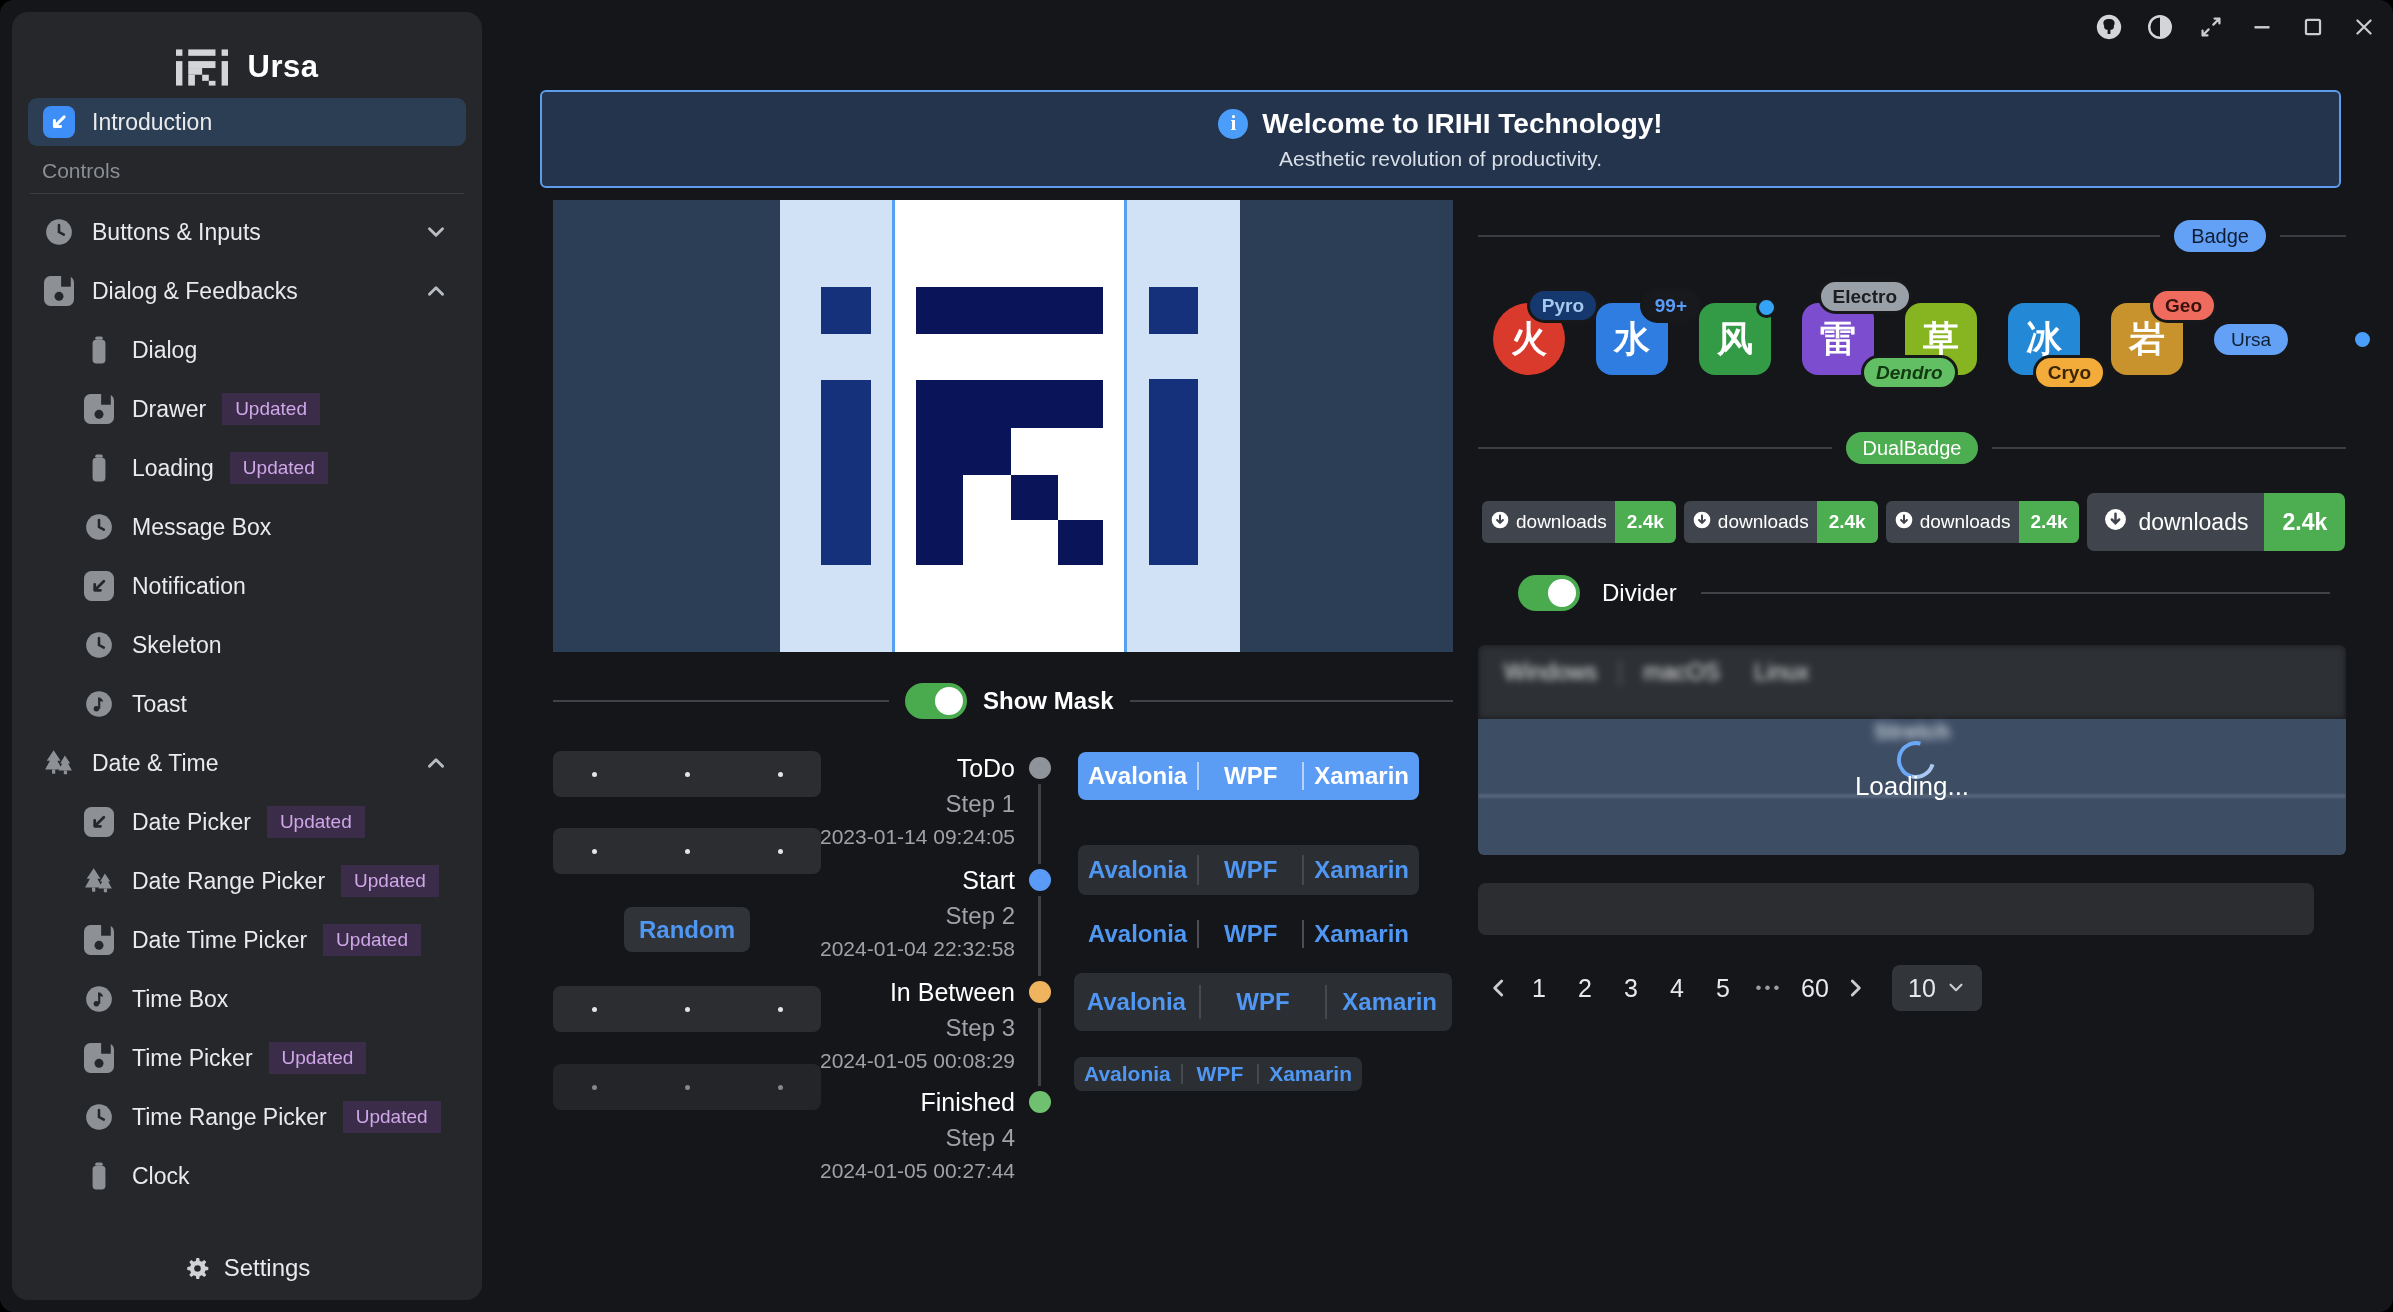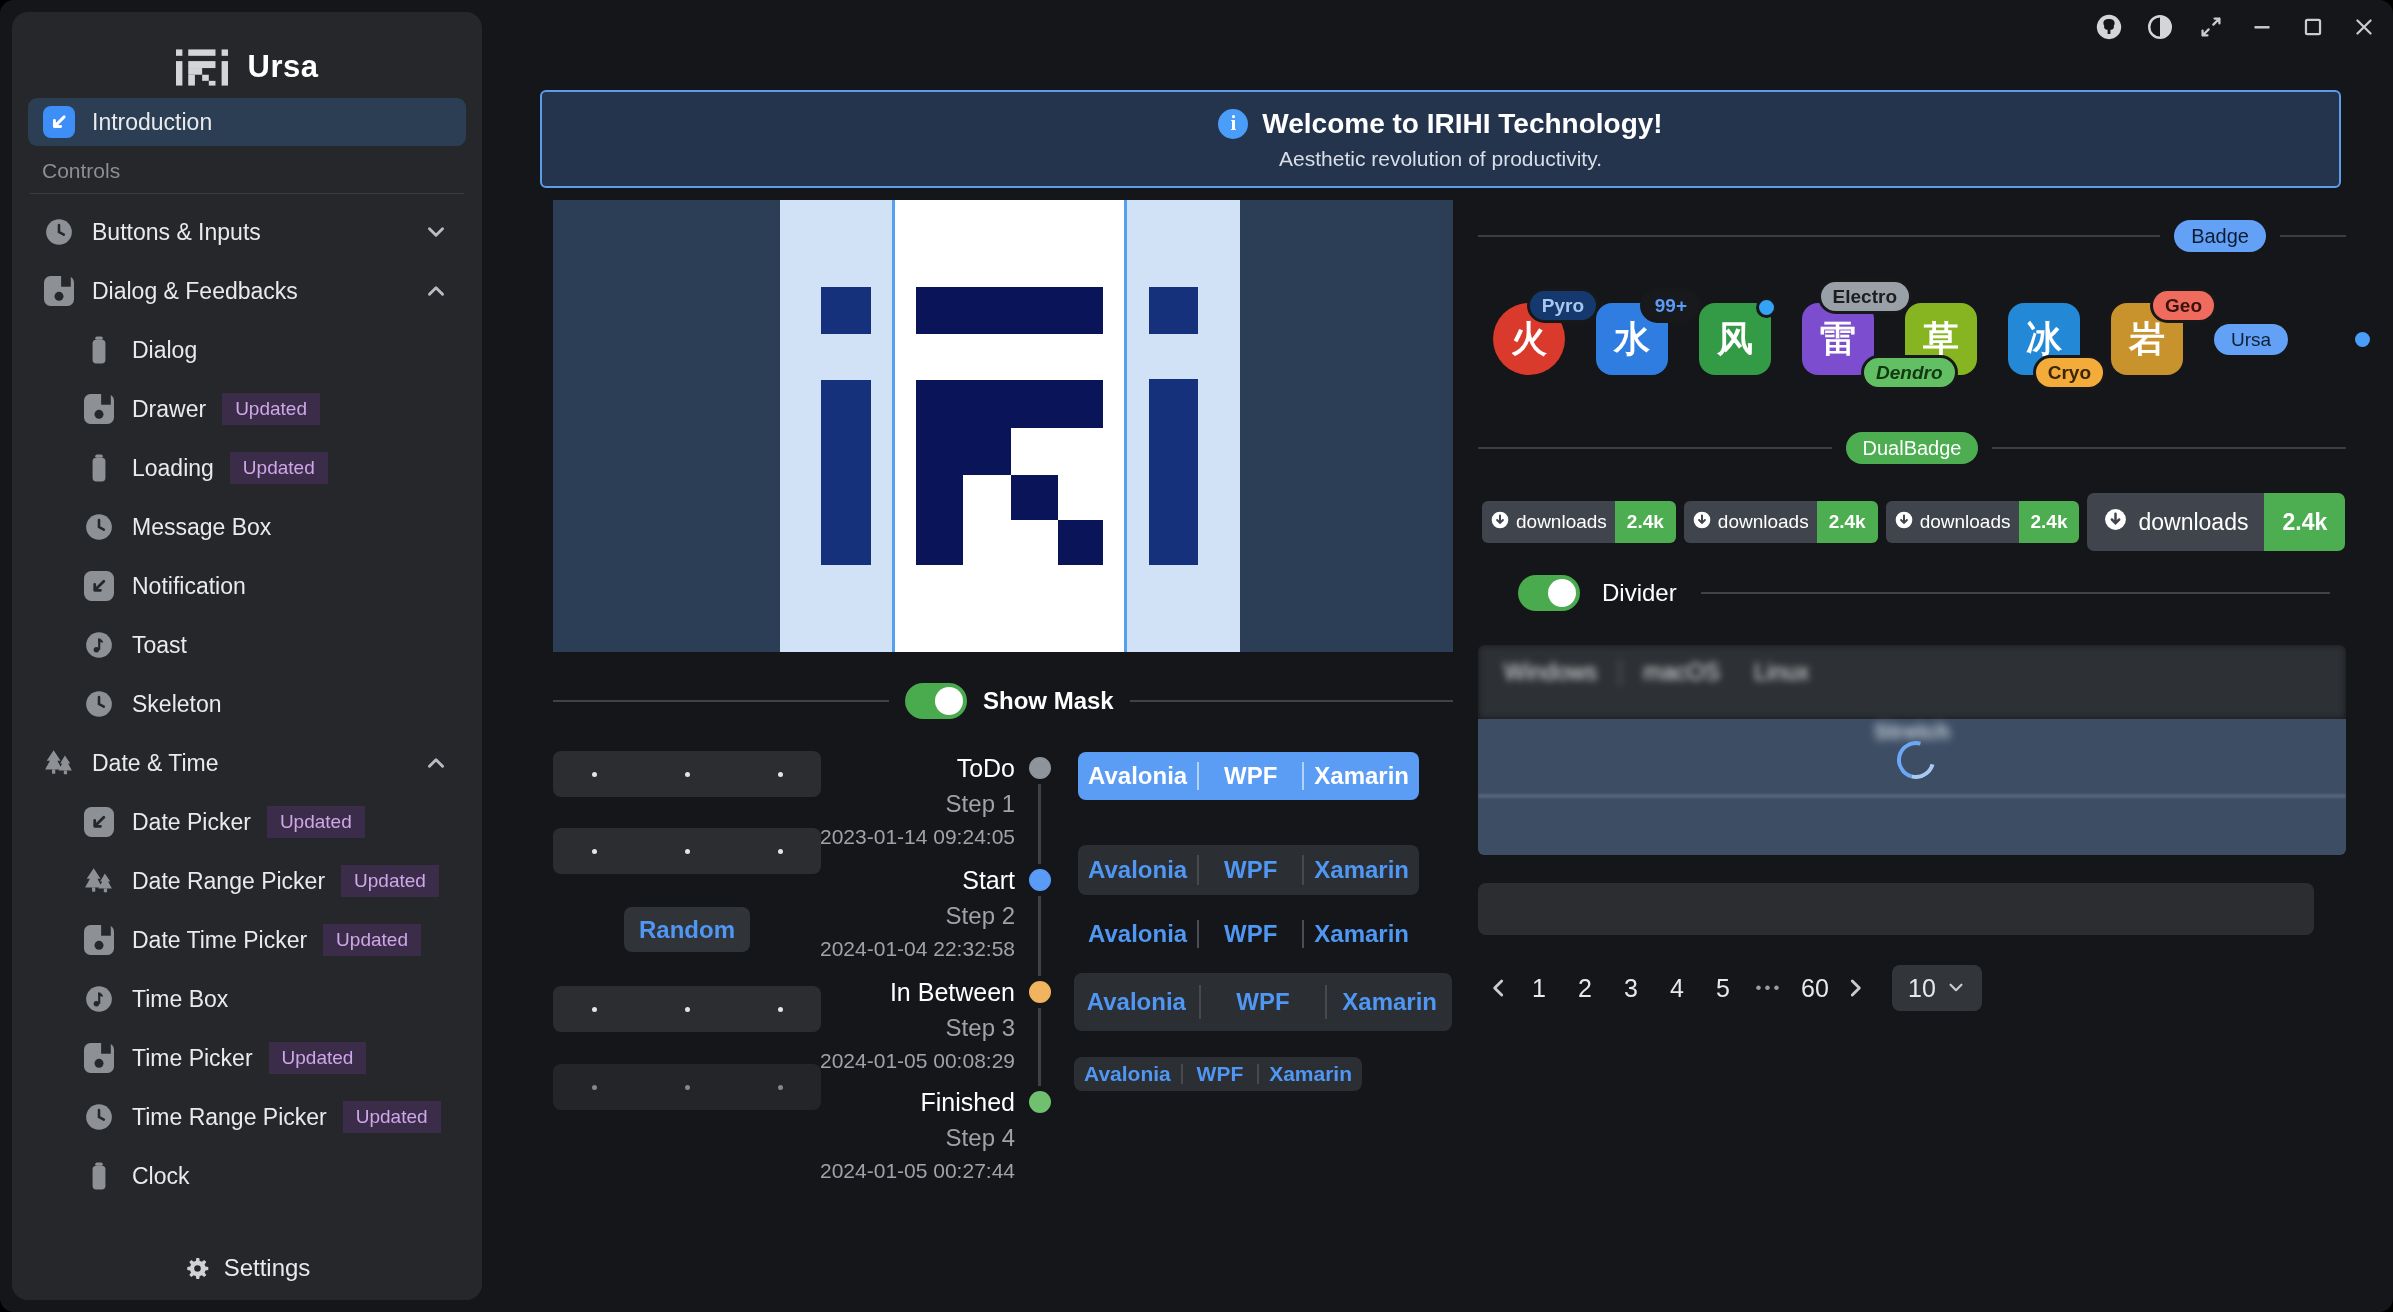--- a/index.html
+++ b/index.html
@@ -287,39 +287,39 @@
                 <path d="M18.5 9.5 L10 18 M10 18 v-5.4 M10 18 h5.4"></path>
               </g>
             </svg>
           </span>
           <span class="lbl">Notification</span>
         </div>
         <div class="nav-row child">
           <span class="ic">
             <svg width="30" height="30" viewBox="0 0 28 28">
               <circle cx="14" cy="14" r="12" fill="#8d9095"></circle>
+              <g stroke="#25272b" stroke-width="2.4" stroke-linecap="round" fill="none">
+                <path d="M14 7.5 V14 L18.5 16.5"></path>
+              </g>
+            </svg>
+          </span>
+          <span class="lbl">Skeleton</span>
+        </div>
+        <div class="nav-row child">
+          <span class="ic">
+            <svg width="30" height="30" viewBox="0 0 28 28">
+              <circle cx="14" cy="14" r="12" fill="#8d9095"></circle>
               <g fill="#25272b">
                 <circle cx="11.6" cy="18.4" r="2.6"></circle>
                 <rect x="13.2" y="8" width="2" height="10.5"></rect>
                 <path d="M13.2 8 q4.2 .4 4.6 4 l-4.6 -1 z"></path>
               </g>
             </svg>
           </span>
           <span class="lbl">Toast</span>
-        </div>
-        <div class="nav-row child">
-          <span class="ic">
-            <svg width="30" height="30" viewBox="0 0 28 28">
-              <circle cx="14" cy="14" r="12" fill="#8d9095"></circle>
-              <g stroke="#25272b" stroke-width="2.4" stroke-linecap="round" fill="none">
-                <path d="M14 7.5 V14 L18.5 16.5"></path>
-              </g>
-            </svg>
-          </span>
-          <span class="lbl">Skeleton</span>
         </div>
         <div class="nav-row">
           <span class="ic">
             <svg width="30" height="30" viewBox="0 0 28 28">
               <g fill="#8d9095">
                 <path d="M9 2 L15.5 12 H12.5 L17 20 H1 L5.5 12 H2.5 Z"></path>
                 <rect x="7.5" y="20" width="3" height="4"></rect>
                 <path d="M19.5 7 L24.5 14.5 H22.5 L26 21 H13.5 L17 14.5 H15 Z"></path>
                 <rect x="18.5" y="21" width="3" height="3.5"></rect>
               </g>
@@ -646,20 +646,21 @@
       <div class="tabs-bar" id="tabs-bar">
           <div class="tab" style="">Windows</div>
           <div class="tsep"></div>
           <div class="tab" style="">macOS</div>
           <div class="tab" style="margin-left: 14px;">Linux</div>
         </div>
       <div class="tabs-body">
         <div class="tb-stretch">Stretch</div>
         <div class="tb-line"></div>
         <div class="spinner"></div>
+        <div class="tb-loading">Loading...</div>
       </div>
     </div>
 
     <div class="empty-bar"></div>
 
     <div class="pagination" id="pagination">
         <div class="pg-arrow">
           <svg width="26" height="26" viewBox="0 0 24 24" fill="none" stroke="#c9ccd0" stroke-width="2.6" stroke-linecap="round" stroke-linejoin="round">
             <path d="M14.5 5.5 L8 12 L14.5 18.5"></path>
           </svg>

